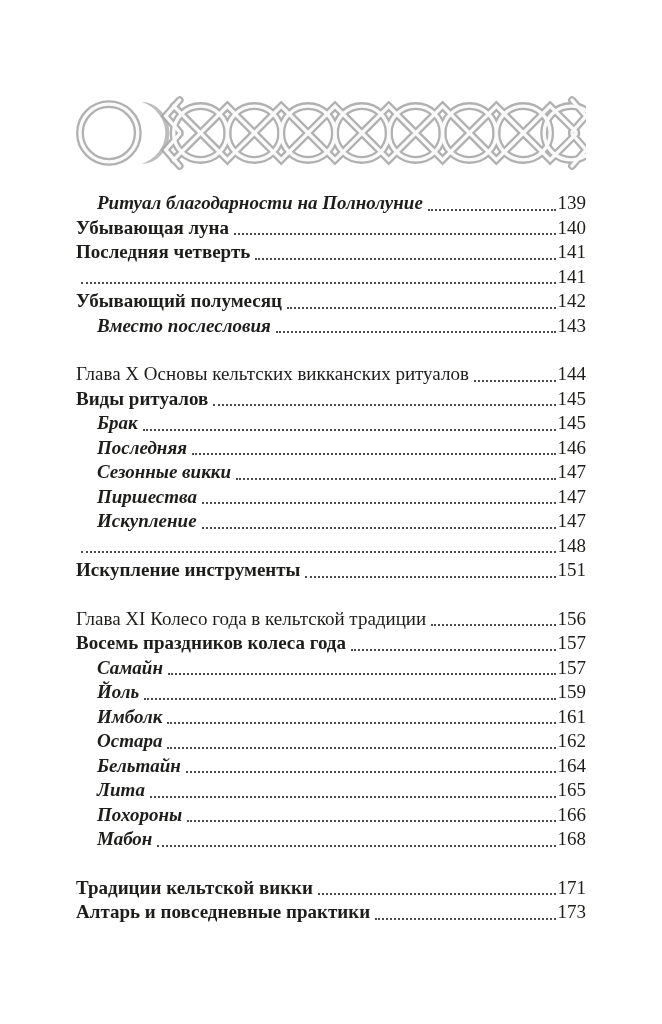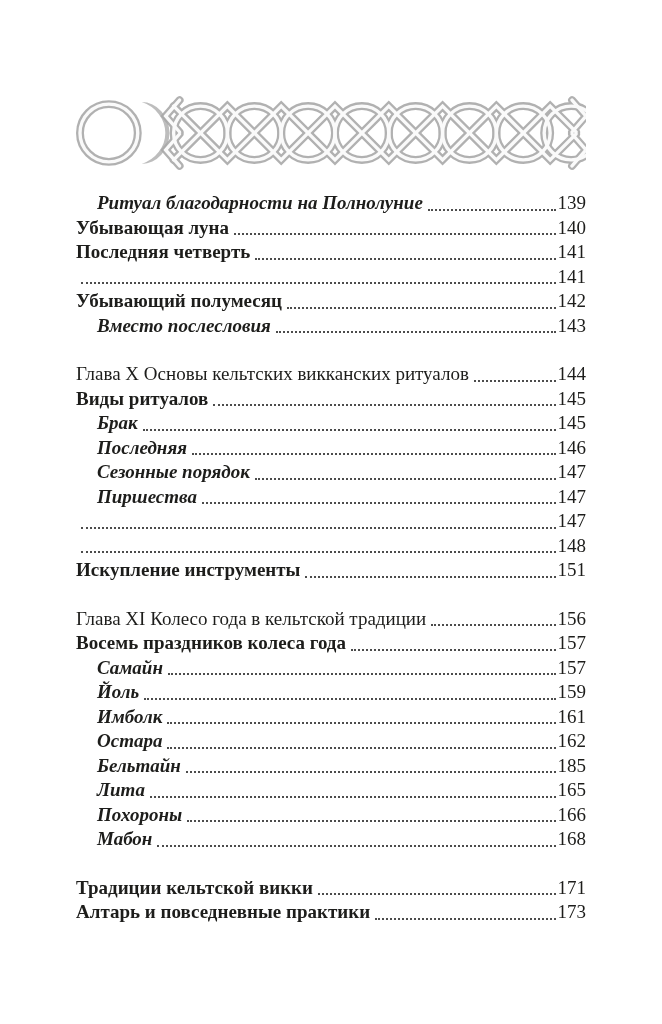--- a/index.html
+++ b/index.html
@@ -162,30 +162,31 @@
           <span class="label">Брак</span>
           <span class="leader"></span>
           <span class="pagenum">145</span>
         </div>
         <div class="row sub">
           <span class="label">Последняя</span>
           <span class="leader"></span>
           <span class="pagenum">146</span>
         </div>
         <div class="row sub">
-          <span class="label">Сезонные порядок</span>
+          <span class="label">Сезонные викки</span>
           <span class="leader"></span>
           <span class="pagenum">147</span>
         </div>
         <div class="row sub">
           <span class="label">Пиршества</span>
           <span class="leader"></span>
           <span class="pagenum">147</span>
         </div>
         <div class="row sub">
+          <span class="label">Искупление</span>
           <span class="leader"></span>
           <span class="pagenum">147</span>
         </div>
         <div class="row main">
           <span class="leader"></span>
           <span class="pagenum">148</span>
         </div>
         <div class="row main">
           <span class="label">Искупление инструменты</span>
           <span class="leader"></span>
@@ -219,21 +220,21 @@
           <span class="pagenum">161</span>
         </div>
         <div class="row sub">
           <span class="label">Остара</span>
           <span class="leader"></span>
           <span class="pagenum">162</span>
         </div>
         <div class="row sub">
           <span class="label">Бельтайн</span>
           <span class="leader"></span>
-          <span class="pagenum">185</span>
+          <span class="pagenum">164</span>
         </div>
         <div class="row sub">
           <span class="label">Лита</span>
           <span class="leader"></span>
           <span class="pagenum">165</span>
         </div>
         <div class="row sub">
           <span class="label">Похороны</span>
           <span class="leader"></span>
           <span class="pagenum">166</span>

